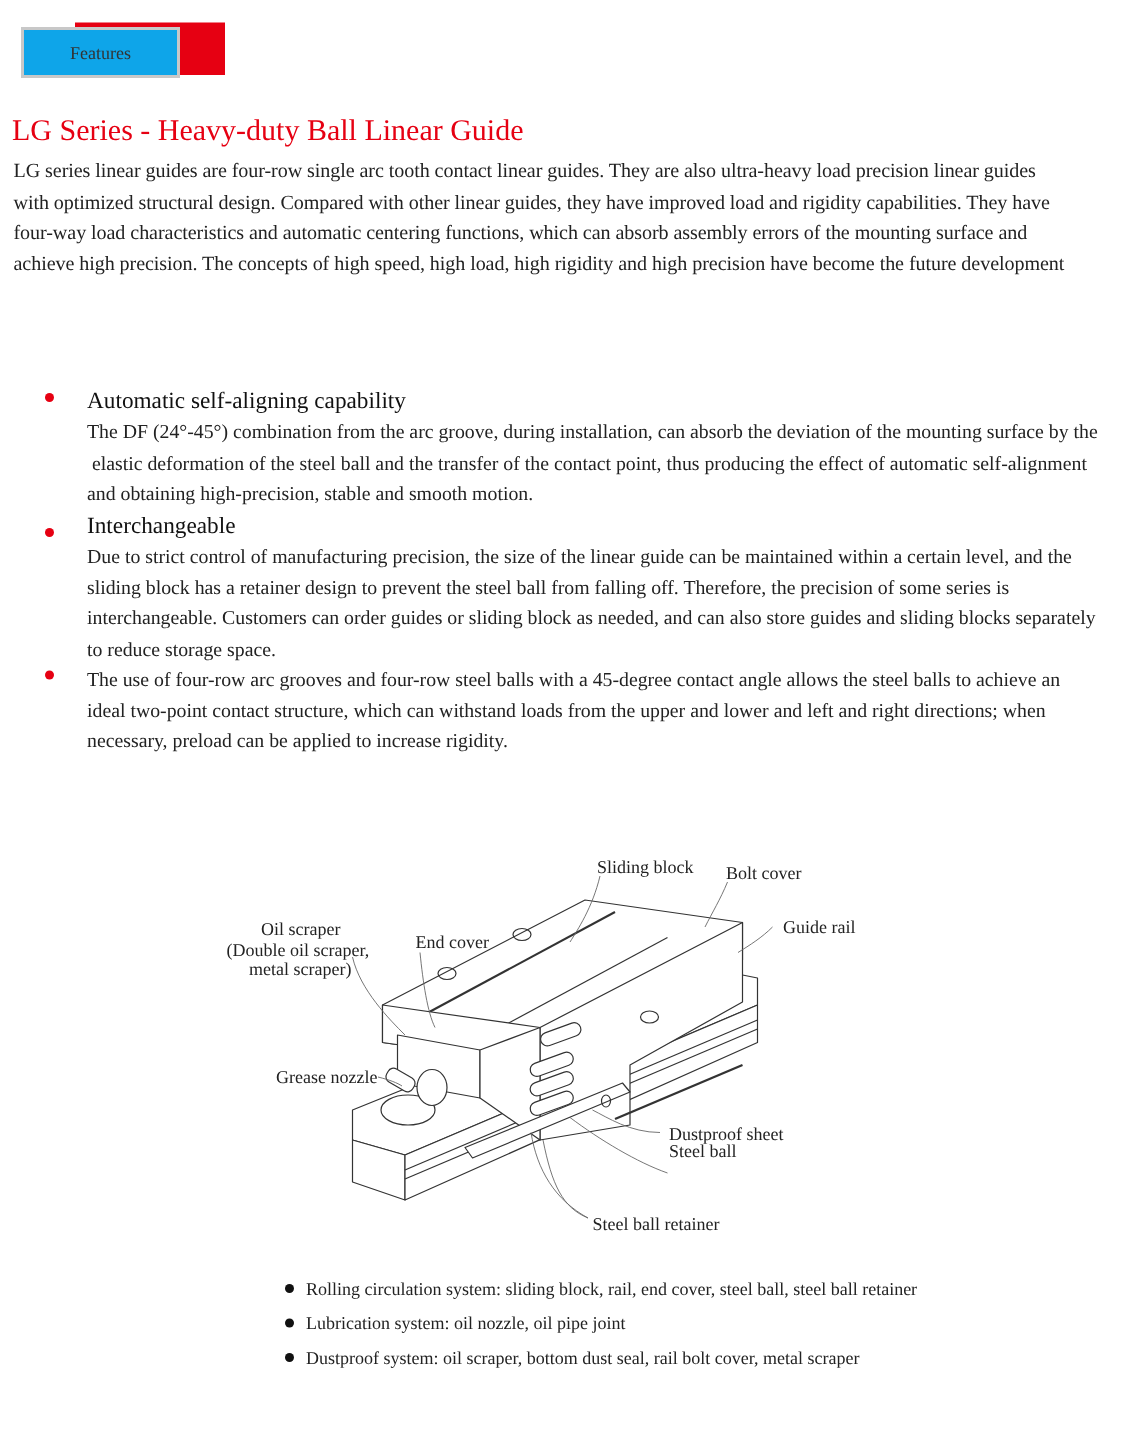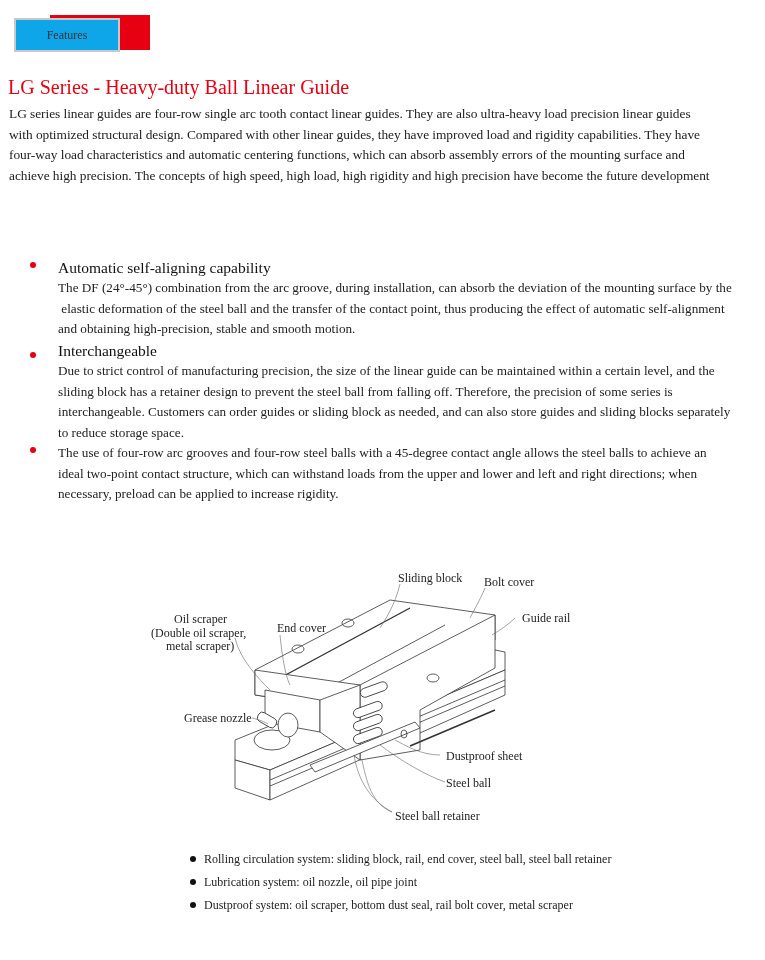--- a/index.html
+++ b/index.html
@@ -123,21 +123,21 @@
   </svg>
   <div class="dlabel" style="left:258px;top:11px;">Sliding block</div>
   <div class="dlabel" style="left:344px;top:15px;">Bolt cover</div>
   <div class="dlabel" style="left:382px;top:51px;">Guide rail</div>
   <div class="dlabel" style="left:34px;top:52px;">Oil scraper</div>
   <div class="dlabel" style="left:11px;top:66px;">(Double oil scraper,</div>
   <div class="dlabel" style="left:26px;top:79px;">metal scraper)</div>
   <div class="dlabel" style="left:137px;top:61px;">End cover</div>
   <div class="dlabel" style="left:44px;top:151px;">Grease nozzle</div>
   <div class="dlabel" style="left:306px;top:189px;">Dustproof sheet</div>
-  <div class="dlabel" style="left:306px;top:216px;text-align:right;">Steel ball</div>
+  <div class="dlabel" style="left:306px;top:200px;text-align:right;">Steel ball</div>
   <div class="dlabel" style="left:255px;top:249px;">Steel ball retainer</div>
 </div>
 
 <div class="sys-list">
   <div class="sys-item">
     <span class="sys-dot"></span>
     <span>Rolling circulation system: sliding block, rail, end cover, steel ball, steel ball retainer</span>
   </div>
   <div class="sys-item">
     <span class="sys-dot"></span>

